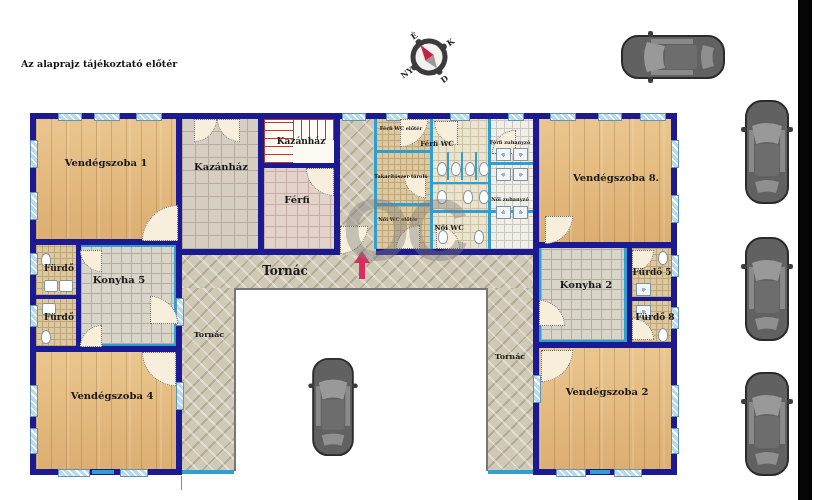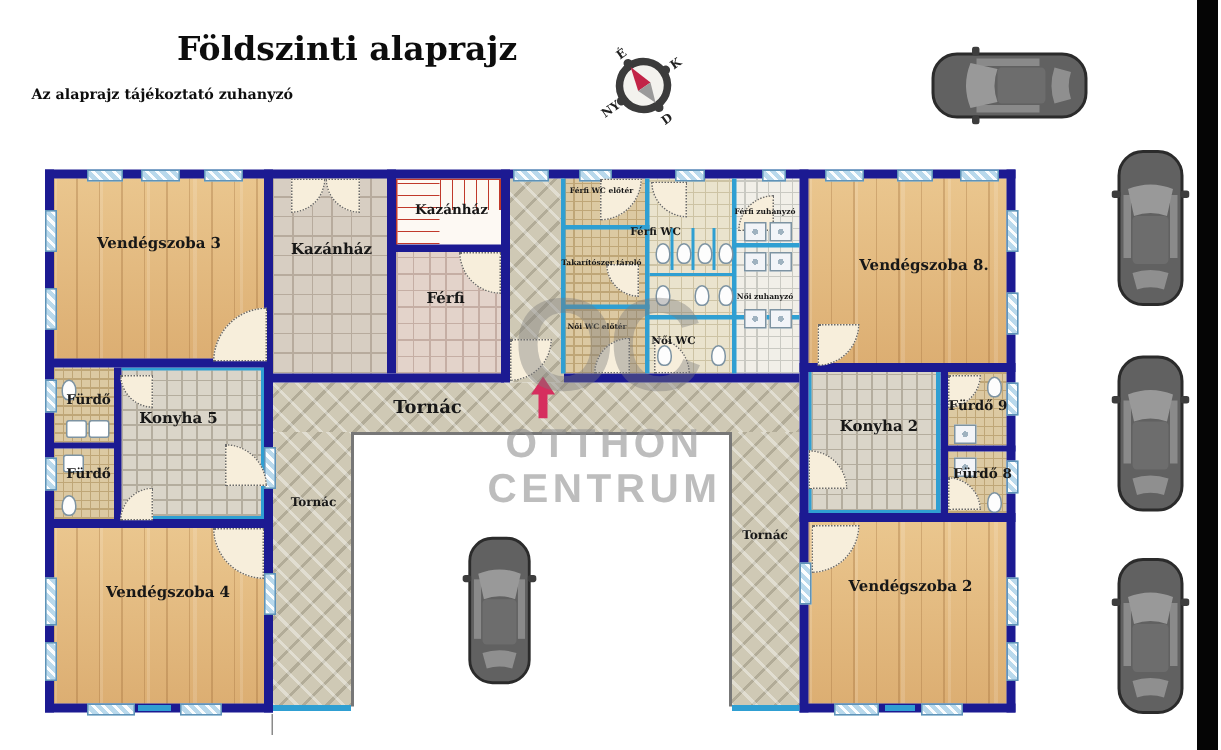--- a/index.html
+++ b/index.html
@@ -220,54 +220,51 @@
   <div class="fix-wc" style="left:41px;top:253px"></div>
   <div class="fix-snk" style="left:44px;top:280px"></div>
   <div class="fix-snk" style="left:59px;top:280px"></div>
   <div class="fix-snk" style="left:42px;top:303px"></div>
   <div class="fix-wc" style="left:41px;top:330px"></div>
   <div class="fix-wc" style="left:658px;top:251px"></div>
   <div class="fix-shw" style="left:636px;top:283px"></div>
   <div class="fix-shw" style="left:636px;top:305px"></div>
   <div class="fix-wc" style="left:658px;top:328px"></div>
 
-  <span class="lbl lbl-lg" style="left:106px;top:163px">Vendégszoba 3</span>
+  <span class="lbl lbl-lg" style="left:106px;top:163px">Vendégszoba 1</span>
   <span class="lbl lbl-lg" style="left:221px;top:167px">Kazánház</span>
   <span class="lbl lbl-md" style="left:301px;top:141px">Kazánház</span>
   <span class="lbl lbl-lg" style="left:297px;top:200px">Férfi</span>
   <span class="lbl lbl-xl" style="left:285px;top:271px">Tornác</span>
   <span class="lbl lbl-sm" style="left:209px;top:334px">Tornác</span>
   <span class="lbl lbl-sm" style="left:510px;top:356px">Tornác</span>
   <span class="lbl lbl-md" style="left:59px;top:268px">Fürdő</span>
   <span class="lbl lbl-md" style="left:59px;top:317px">Fürdő</span>
   <span class="lbl lbl-lg" style="left:119px;top:280px">Konyha 5</span>
   <span class="lbl lbl-lg" style="left:112px;top:396px">Vendégszoba 4</span>
   <span class="lbl lbl-lg" style="left:586px;top:285px">Konyha 2</span>
-  <span class="lbl lbl-md" style="left:652px;top:272px">Fürdő 9</span>
+  <span class="lbl lbl-md" style="left:652px;top:272px">Fürdő 5</span>
   <span class="lbl lbl-md" style="left:655px;top:317px">Fürdő 8</span>
   <span class="lbl lbl-lg" style="left:616px;top:178px">Vendégszoba 8.</span>
   <span class="lbl lbl-lg" style="left:607px;top:392px">Vendégszoba 2</span>
   <span class="lbl lbl-tiny" style="left:401px;top:128px">Férfi WC előtér</span>
-  <span class="lbl lbl-wc" style="left:437px;top:154px">Férfi WC</span>
+  <span class="lbl lbl-wc" style="left:437px;top:143px">Férfi WC</span>
   <span class="lbl lbl-tiny" style="left:510px;top:142px">Férfi zuhanyzó</span>
   <span class="lbl lbl-tiny" style="left:401px;top:176px">Takarítószer tároló</span>
   <span class="lbl lbl-tiny" style="left:510px;top:199px">Női zuhanyzó</span>
   <span class="lbl lbl-tiny" style="left:398px;top:219px">Női WC előtér</span>
   <span class="lbl lbl-wc" style="left:449px;top:227px">Női WC</span>
 
   <svg class="abs" style="left:354px;top:251px" width="16" height="28" viewBox="0 0 16 28">
     <polygon points="8,0 16,12 11,12 11,28 5,28 5,12 0,12" fill="#d62e5e"></polygon>
   </svg>
 
   <span class="wm wm-oc" style="left:403px;top:230px">OC</span>
-  <span class="wm wm-line" style="left:403px;top:296px">OTTHON</span>
-  <span class="wm wm-line" style="left:403px;top:326px">CENTRUM</span>
-
-  <h1 class="title" style="margin:0">Földszinti alaprajz</h1>
-  <div class="subtitle">Az alaprajz tájékoztató zuhanyzó</div>
+
+  <div class="subtitle">Az alaprajz tájékoztató előtér</div>
 
   <svg class="abs" style="left:397px;top:25px" width="64" height="64" viewBox="0 0 64 64">
     <g transform="rotate(-35 32 32)">
       <circle cx="32" cy="32" r="16" fill="#f3f2ee" stroke="#3b3b3b" stroke-width="5"></circle>
       <circle cx="32" cy="14" r="3" fill="#3b3b3b"></circle>
       <circle cx="50" cy="32" r="3" fill="#3b3b3b"></circle>
       <circle cx="32" cy="50" r="3" fill="#3b3b3b"></circle>
       <circle cx="14" cy="32" r="3" fill="#3b3b3b"></circle>
       <polygon points="32,17 27,33 37,33" fill="#c22347"></polygon>
       <polygon points="27,33 37,33 32,46" fill="#9a9a9a"></polygon>

